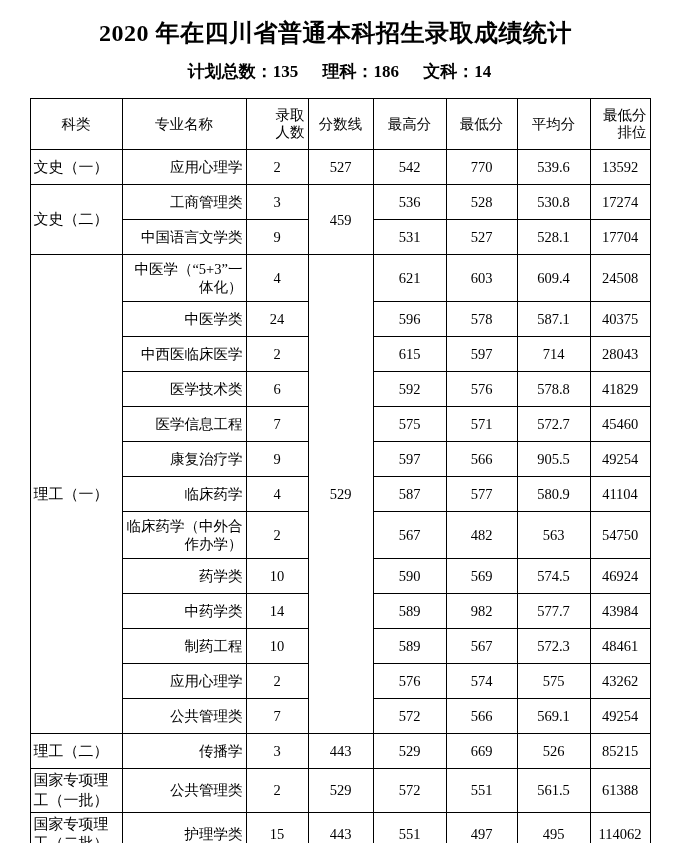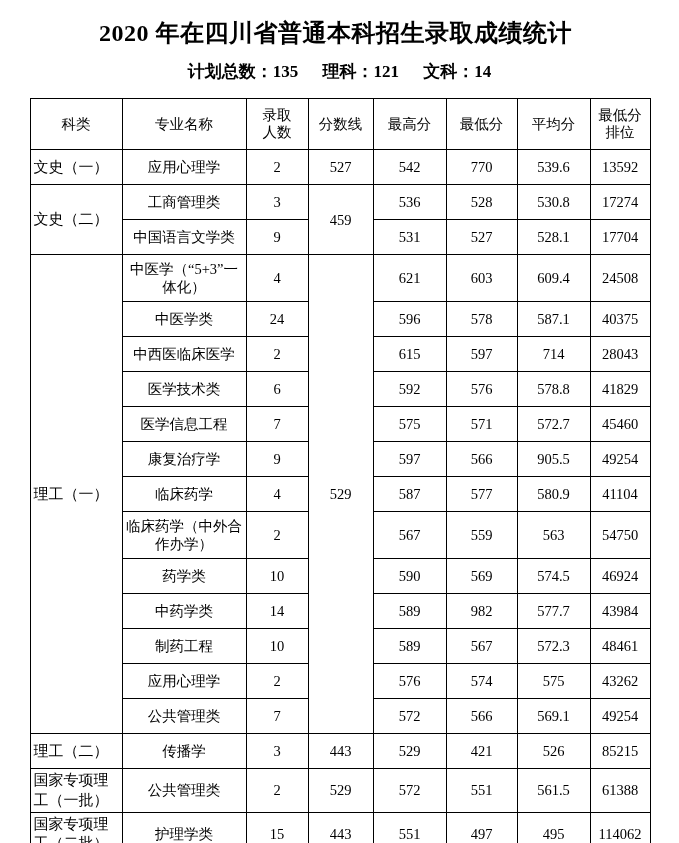--- a/index.html
+++ b/index.html
@@ -72,47 +72,48 @@
   col.c-rank    { width: 60px; }
 
   thead td {
     text-align: center;
     height: 46px;
     font-size: 14.5px;
   }
   thead td .hdr2 {
     display: block;
     line-height: 1.22;
+    text-align: right;
   }
   td.kelei {
     text-align: left;
     font-size: 15px;
   }
   td.major {
-    text-align: center;
+    text-align: right;
     padding-left: 7px;
     font-size: 14.5px;
   }
   td.num {
     text-align: center;
     font-size: 14.5px;
   }
   tr.r-std td { height: 30px; }
   tr.r-tall td { height: 42px; }
 </style>
 </head>
 <body>
 
 <div id="page">
 
   <h1 id="doc-title">2020 年在四川省普通本科招生录取成绩统计</h1>
 
   <div id="doc-subtitle">
     <span class="sub-seg">计划总数：135</span>
-    <span class="sub-seg">理科：121</span>
+    <span class="sub-seg">理科：186</span>
     <span class="sub-seg">文科：14</span>
   </div>
 
   <div id="table-wrap">
     <table class="scores">
       <colgroup>
         <col class="c-kelei">
         <col class="c-major">
         <col class="c-count">
         <col class="c-line">
@@ -223,21 +224,21 @@
             <td class="num">4</td>
             <td class="num">587</td>
             <td class="num">577</td>
             <td class="num">580.9</td>
             <td class="num">41104</td>
           </tr>
           <tr class="r-tall">
             <td class="major">临床药学（中外合作办学）</td>
             <td class="num">2</td>
             <td class="num">567</td>
-            <td class="num">559</td>
+            <td class="num">482</td>
             <td class="num">563</td>
             <td class="num">54750</td>
           </tr>
           <tr class="r-std">
             <td class="major">药学类</td>
             <td class="num">10</td>
             <td class="num">590</td>
             <td class="num">569</td>
             <td class="num">574.5</td>
             <td class="num">46924</td>
@@ -273,21 +274,21 @@
             <td class="num">566</td>
             <td class="num">569.1</td>
             <td class="num">49254</td>
           </tr>
           <tr class="r-std">
             <td class="kelei">理工（二）</td>
             <td class="major">传播学</td>
             <td class="num">3</td>
             <td class="num">443</td>
             <td class="num">529</td>
-            <td class="num">421</td>
+            <td class="num">669</td>
             <td class="num">526</td>
             <td class="num">85215</td>
           </tr>
           <tr class="r-std">
             <td class="kelei">国家专项理工（一批）</td>
             <td class="major">公共管理类</td>
             <td class="num">2</td>
             <td class="num">529</td>
             <td class="num">572</td>
             <td class="num">551</td>

